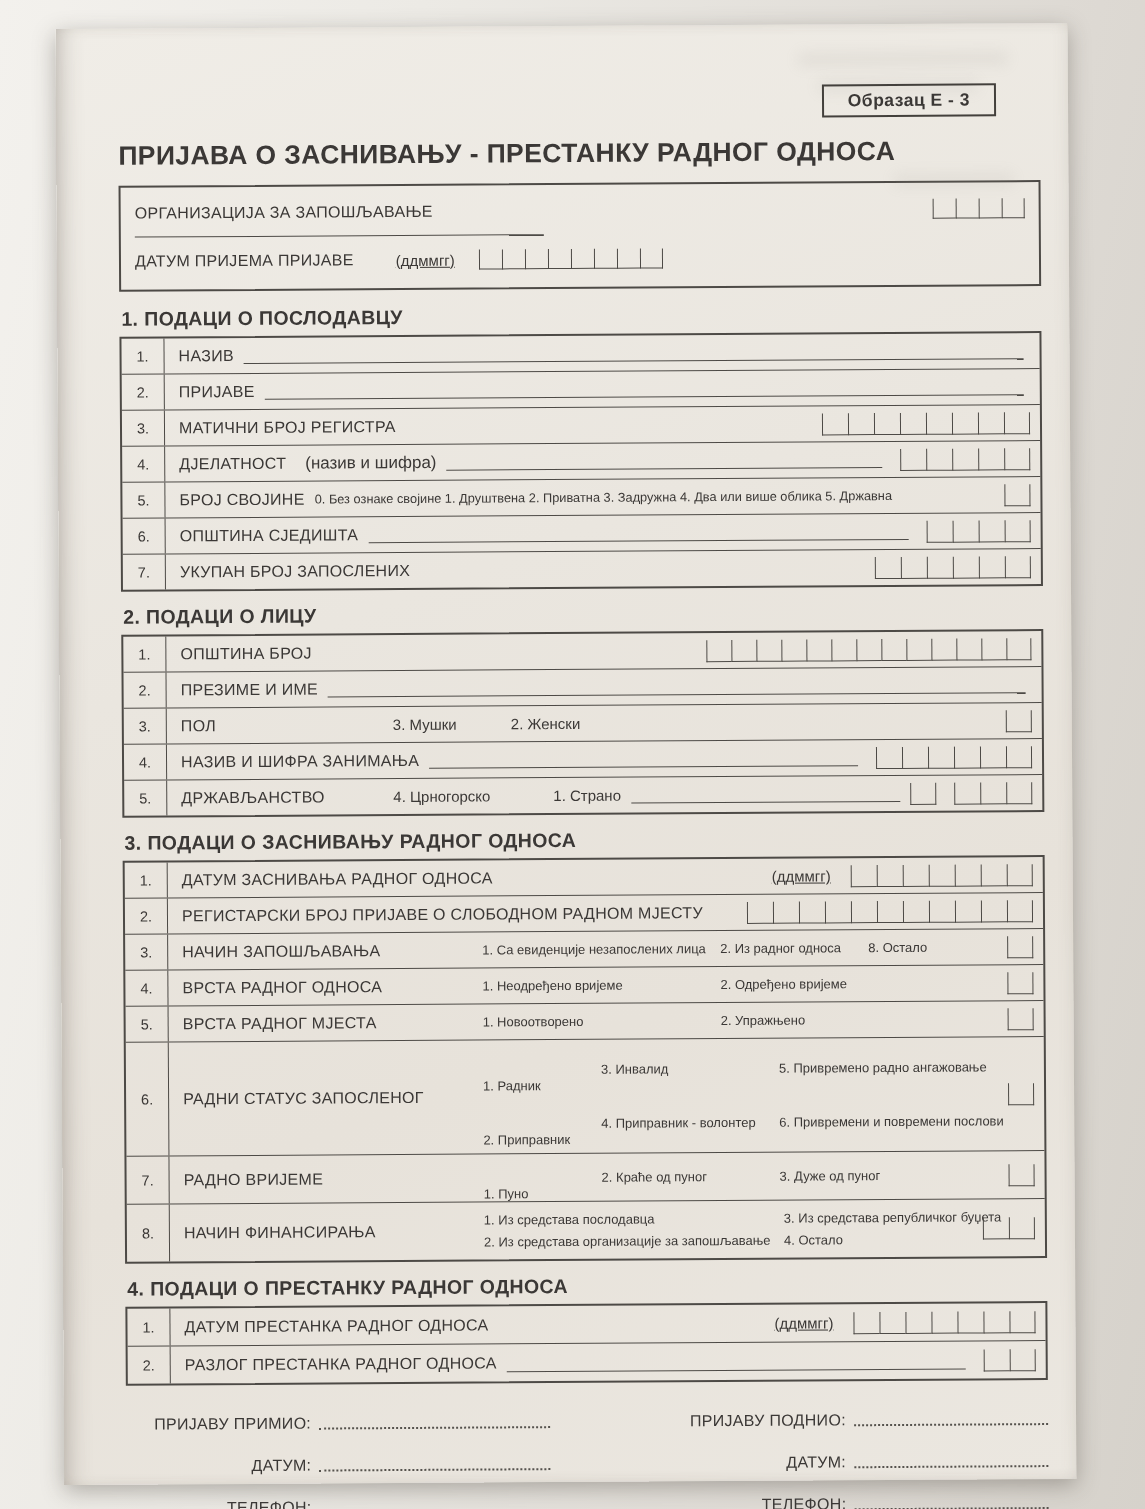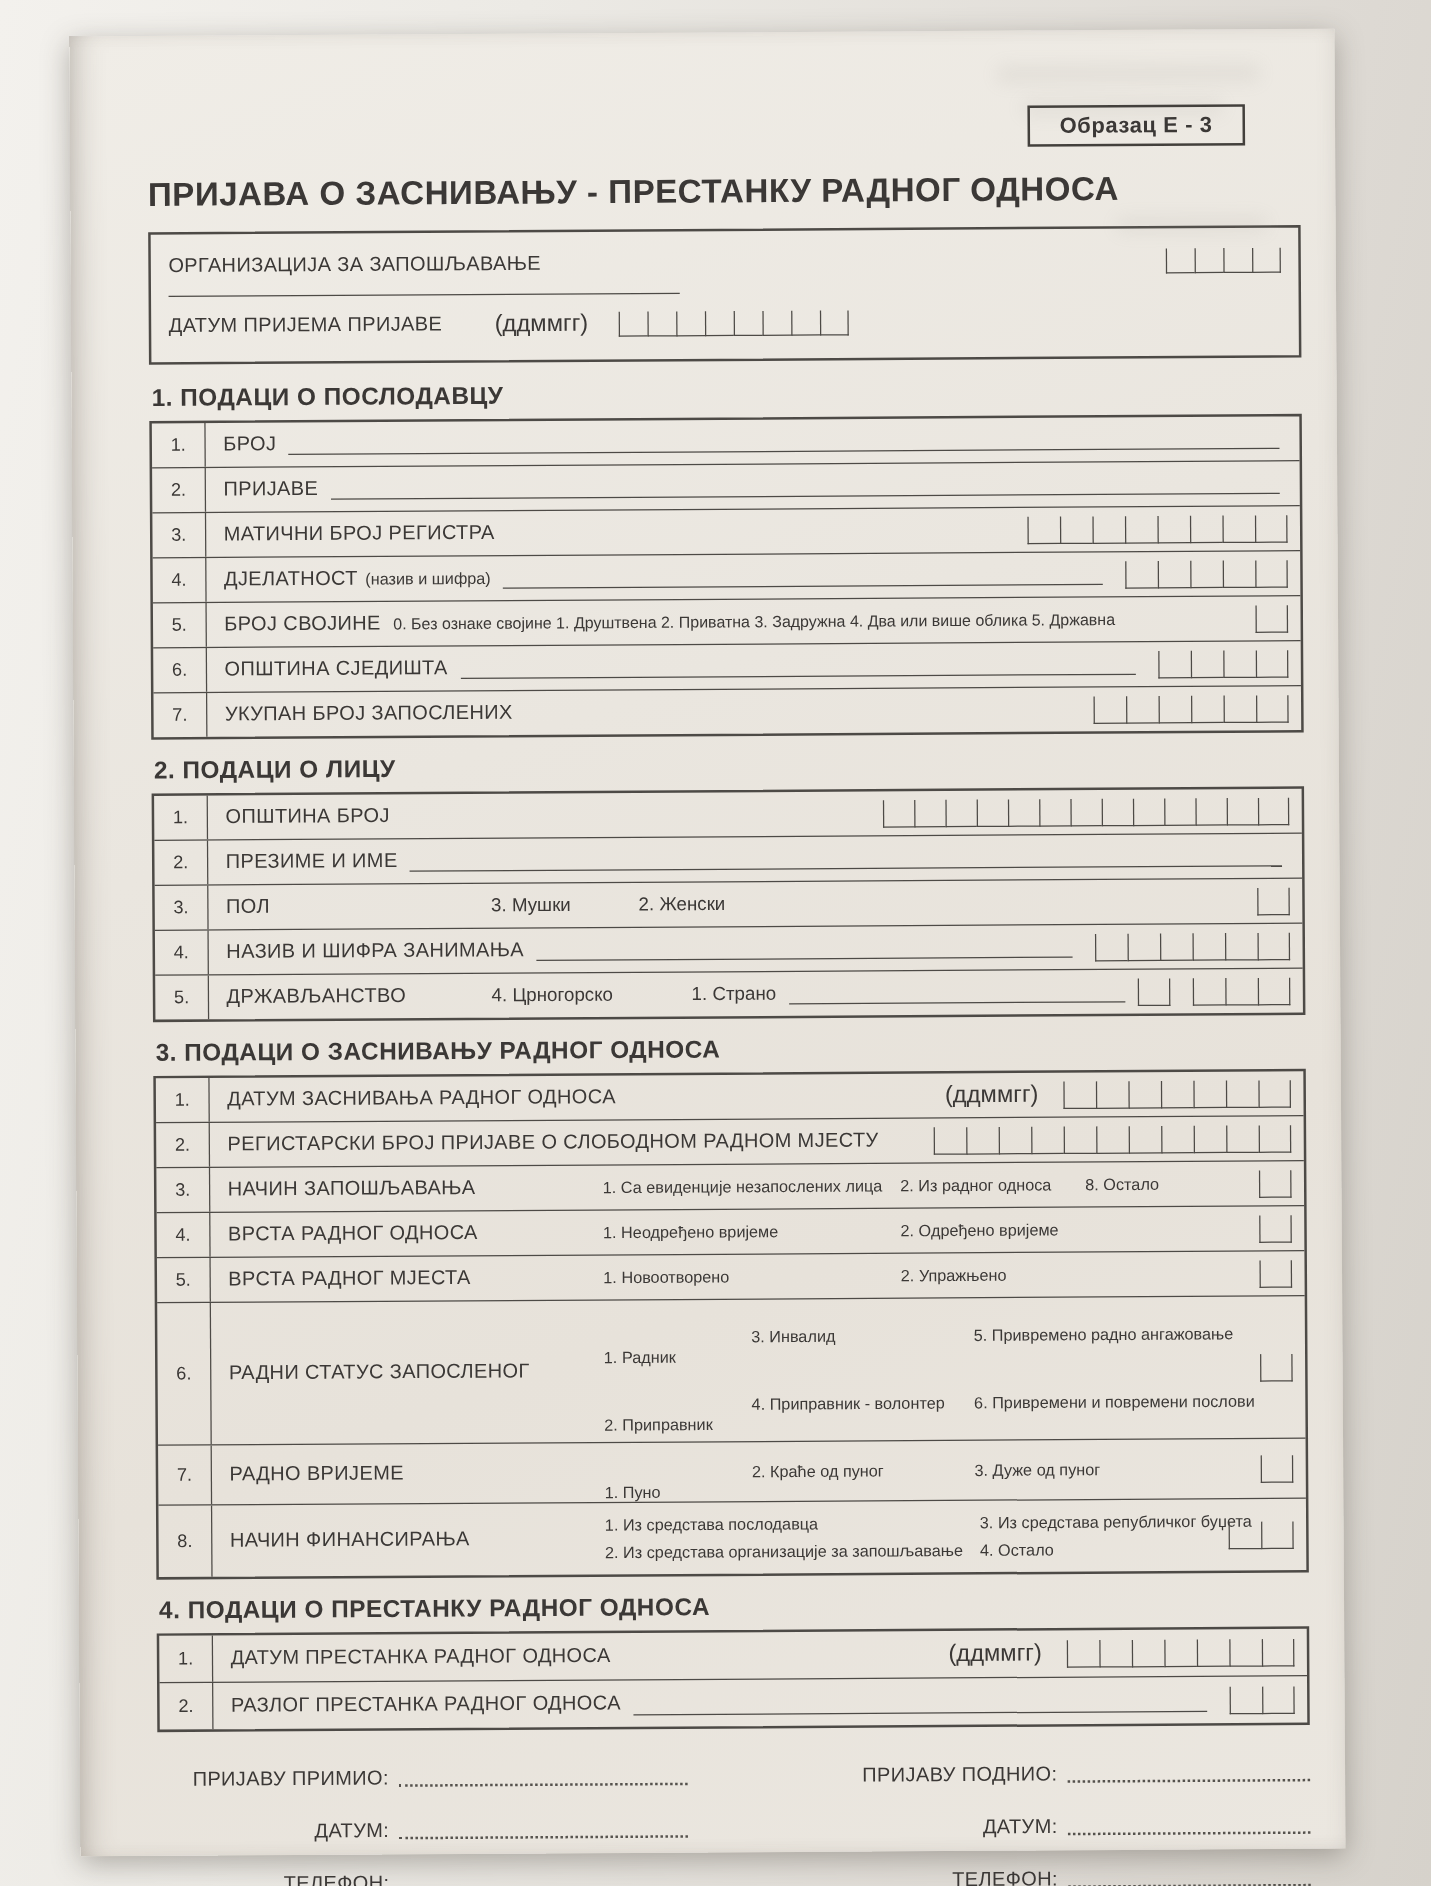--- a/index.html
+++ b/index.html
@@ -33,22 +33,22 @@
 
   .sec-h{font-size:19.5px;font-weight:bold;letter-spacing:.4px;margin:14px 0 6px 2px;white-space:nowrap;}
   .ftable{border:2px solid #4d4a46;}
   .frow{display:flex;align-items:stretch;min-height:35px;}
   .frow + .frow{border-top:1.6px solid #4d4a46;}
   .frow.tall{min-height:52px;}
   .frow.tall2{min-height:57px;}
   .num{flex:0 0 42px;border-right:1.6px solid #4d4a46;display:flex;align-items:center;justify-content:center;font-size:14.5px;}
   .rc{flex:1;display:flex;align-items:center;padding:0 10px 0 14px;min-width:0;}
   .lbl{font-size:16px;white-space:nowrap;letter-spacing:.3px;}
-  .sub{font-size:13px;margin-left:6px;white-space:nowrap;}
-  .fmt{font-size:19px;white-space:nowrap;margin-left:auto;}
+  .sub{font-size:17px;margin-left:19px;white-space:nowrap;}
+  .fmt{font-size:15px;white-space:nowrap;margin-left:auto;text-decoration:underline;}
   .fill{flex:1 1 auto;border-bottom:1.5px solid #4d4a46;align-self:flex-end;margin:0 6px 9px 10px;height:1px;}
   .opt{font-size:13px;white-space:nowrap;}
   .opt.big{font-size:15px;}
   .comb{display:flex;margin-left:12px;}
   .comb.right{margin-left:auto;}
   .cell{width:26px;height:22px;border-left:1.5px solid #4d4a46;border-bottom:1.5px solid #4d4a46;box-sizing:border-box;}
   .comb .cell:last-child{border-right:1.5px solid #4d4a46;}
   .comb.sm .cell{width:23px;height:20px;}
   .comb.n13 .cell{width:25px;}
   .lw2{flex:0 0 212px;}
@@ -108,21 +108,21 @@
           <div class="cell"></div>
       </div>
     </div>
   </div>
 
   <div class="sec-h">1. ПОДАЦИ О ПОСЛОДАВЦУ</div>
   <div class="ftable">
     <div class="frow">
       <div class="num">1.</div>
       <div class="rc">
-          <span class="lbl">БРОЈ</span>
+          <span class="lbl">НАЗИВ</span>
           <div class="fill"></div>
         </div>
     </div>
     <div class="frow">
       <div class="num">2.</div>
       <div class="rc">
           <span class="lbl">ПРИЈАВЕ</span>
           <div class="fill"></div>
         </div>
     </div>

